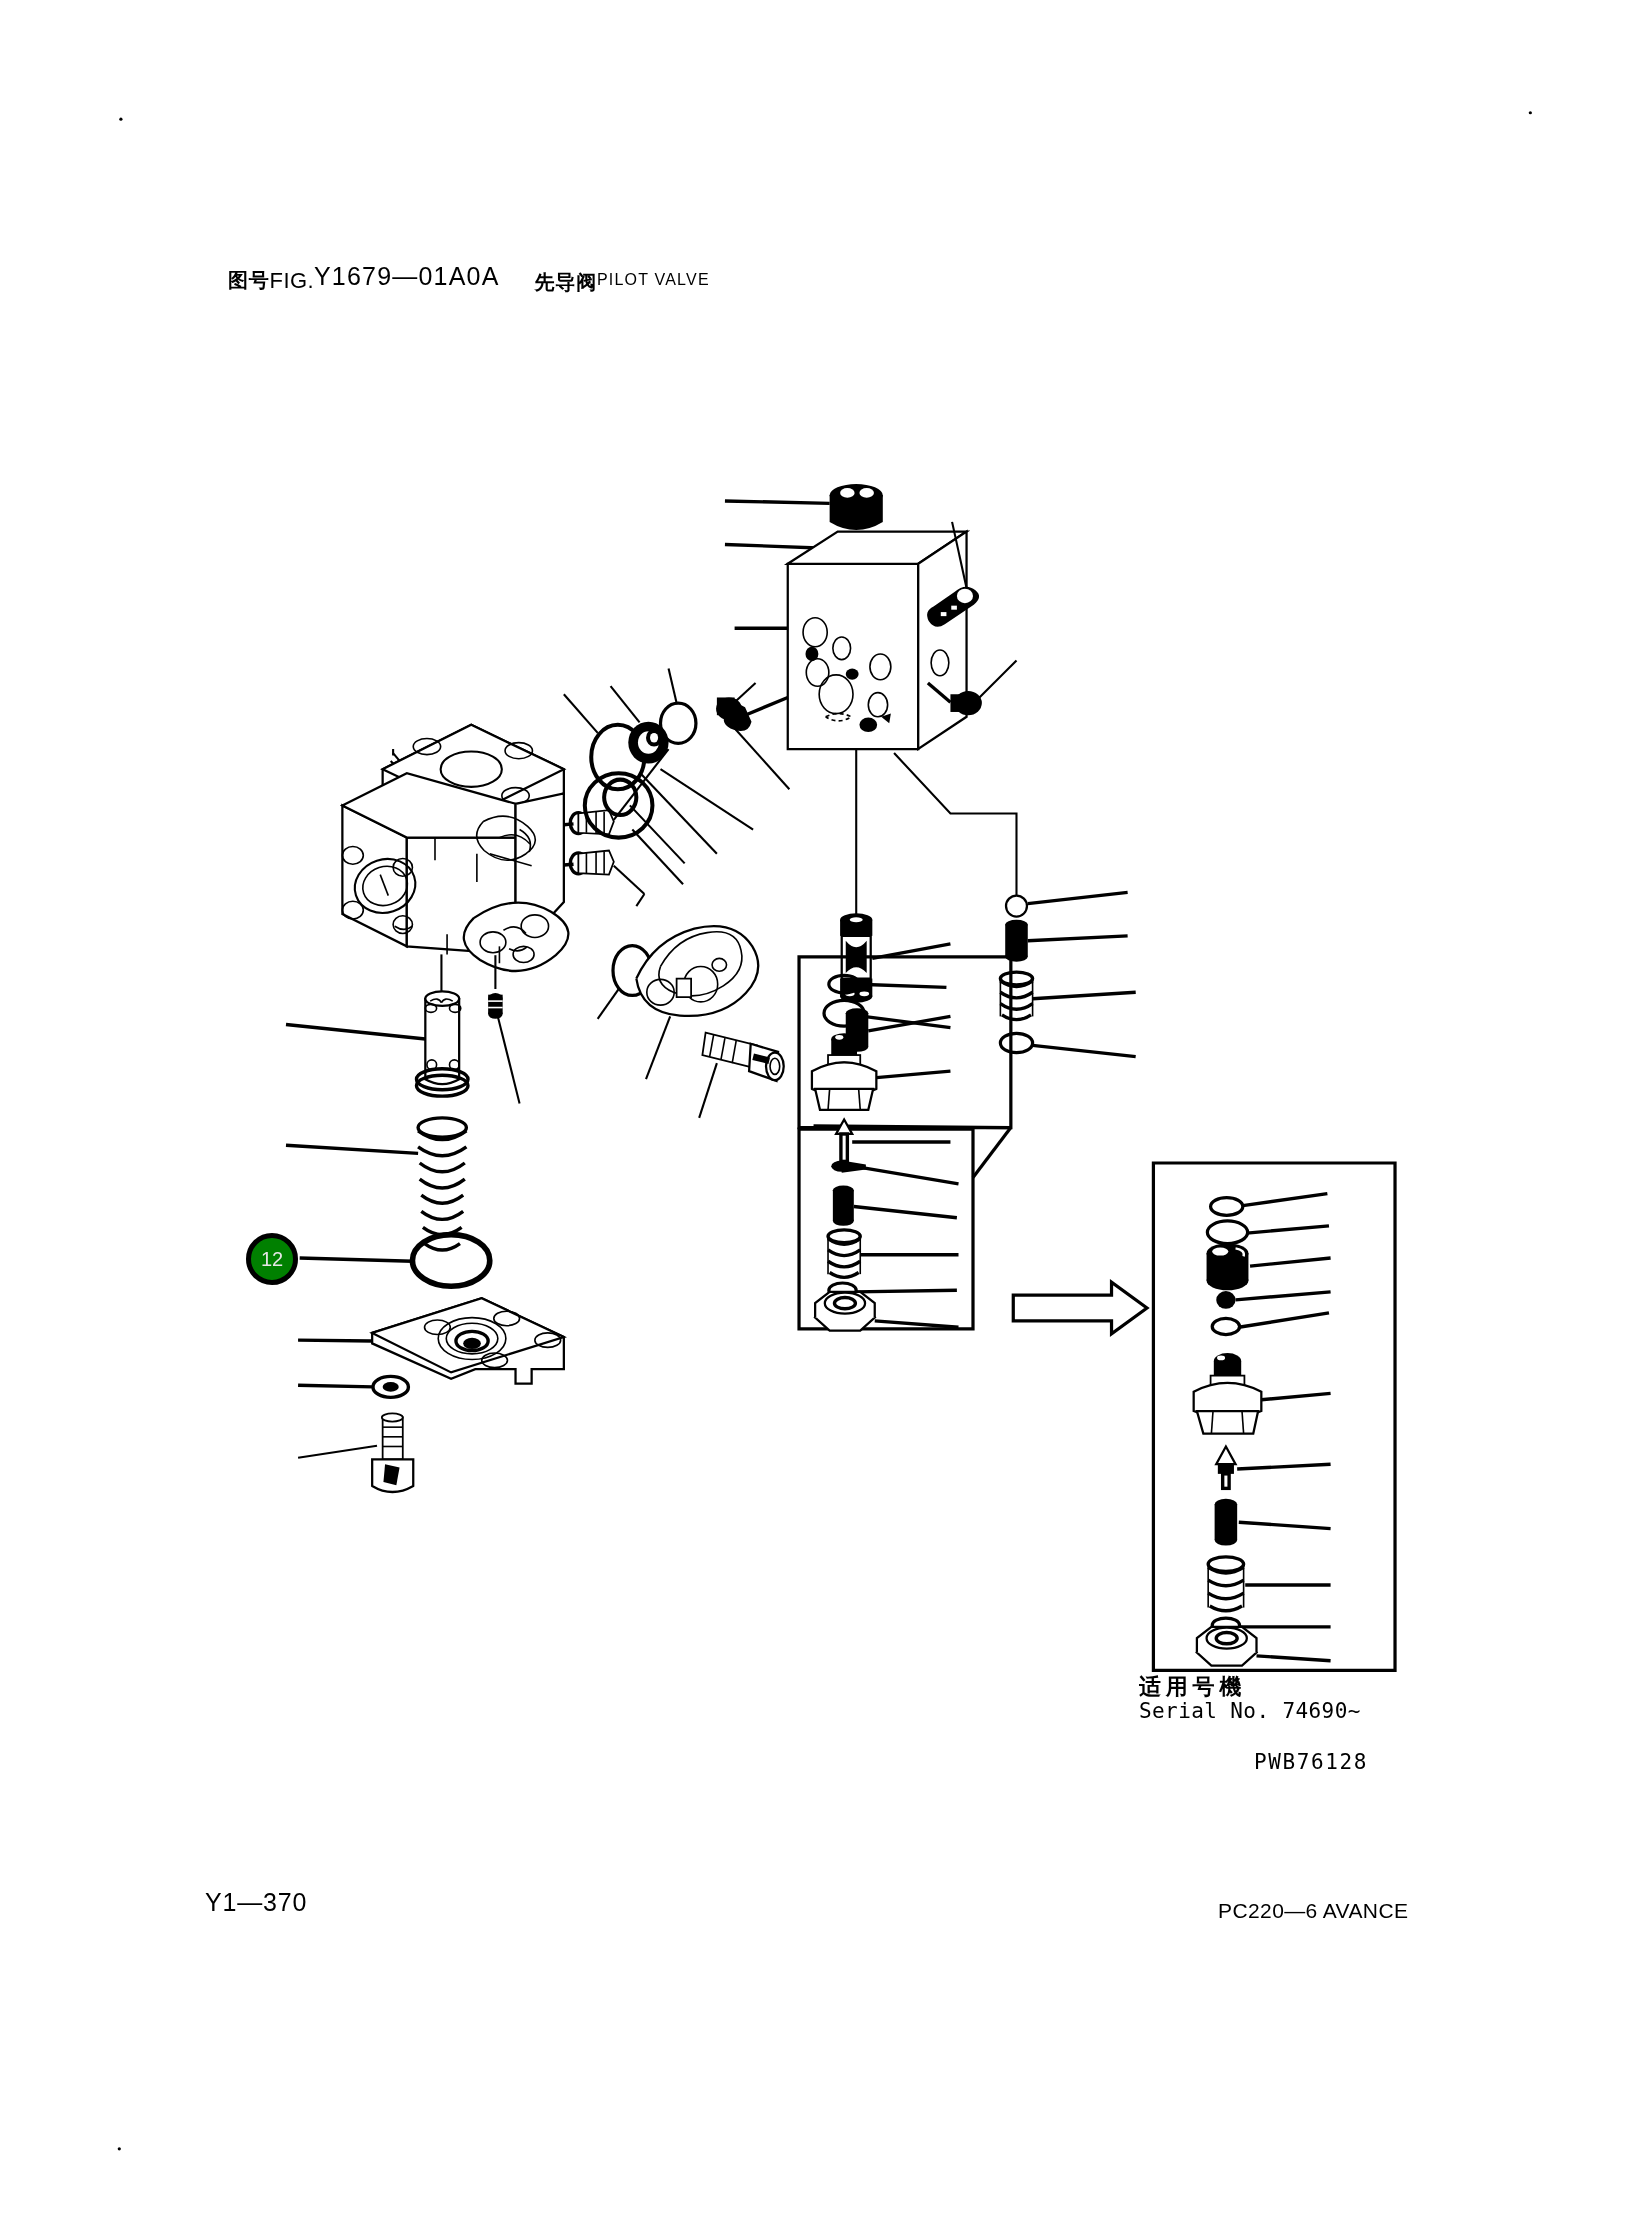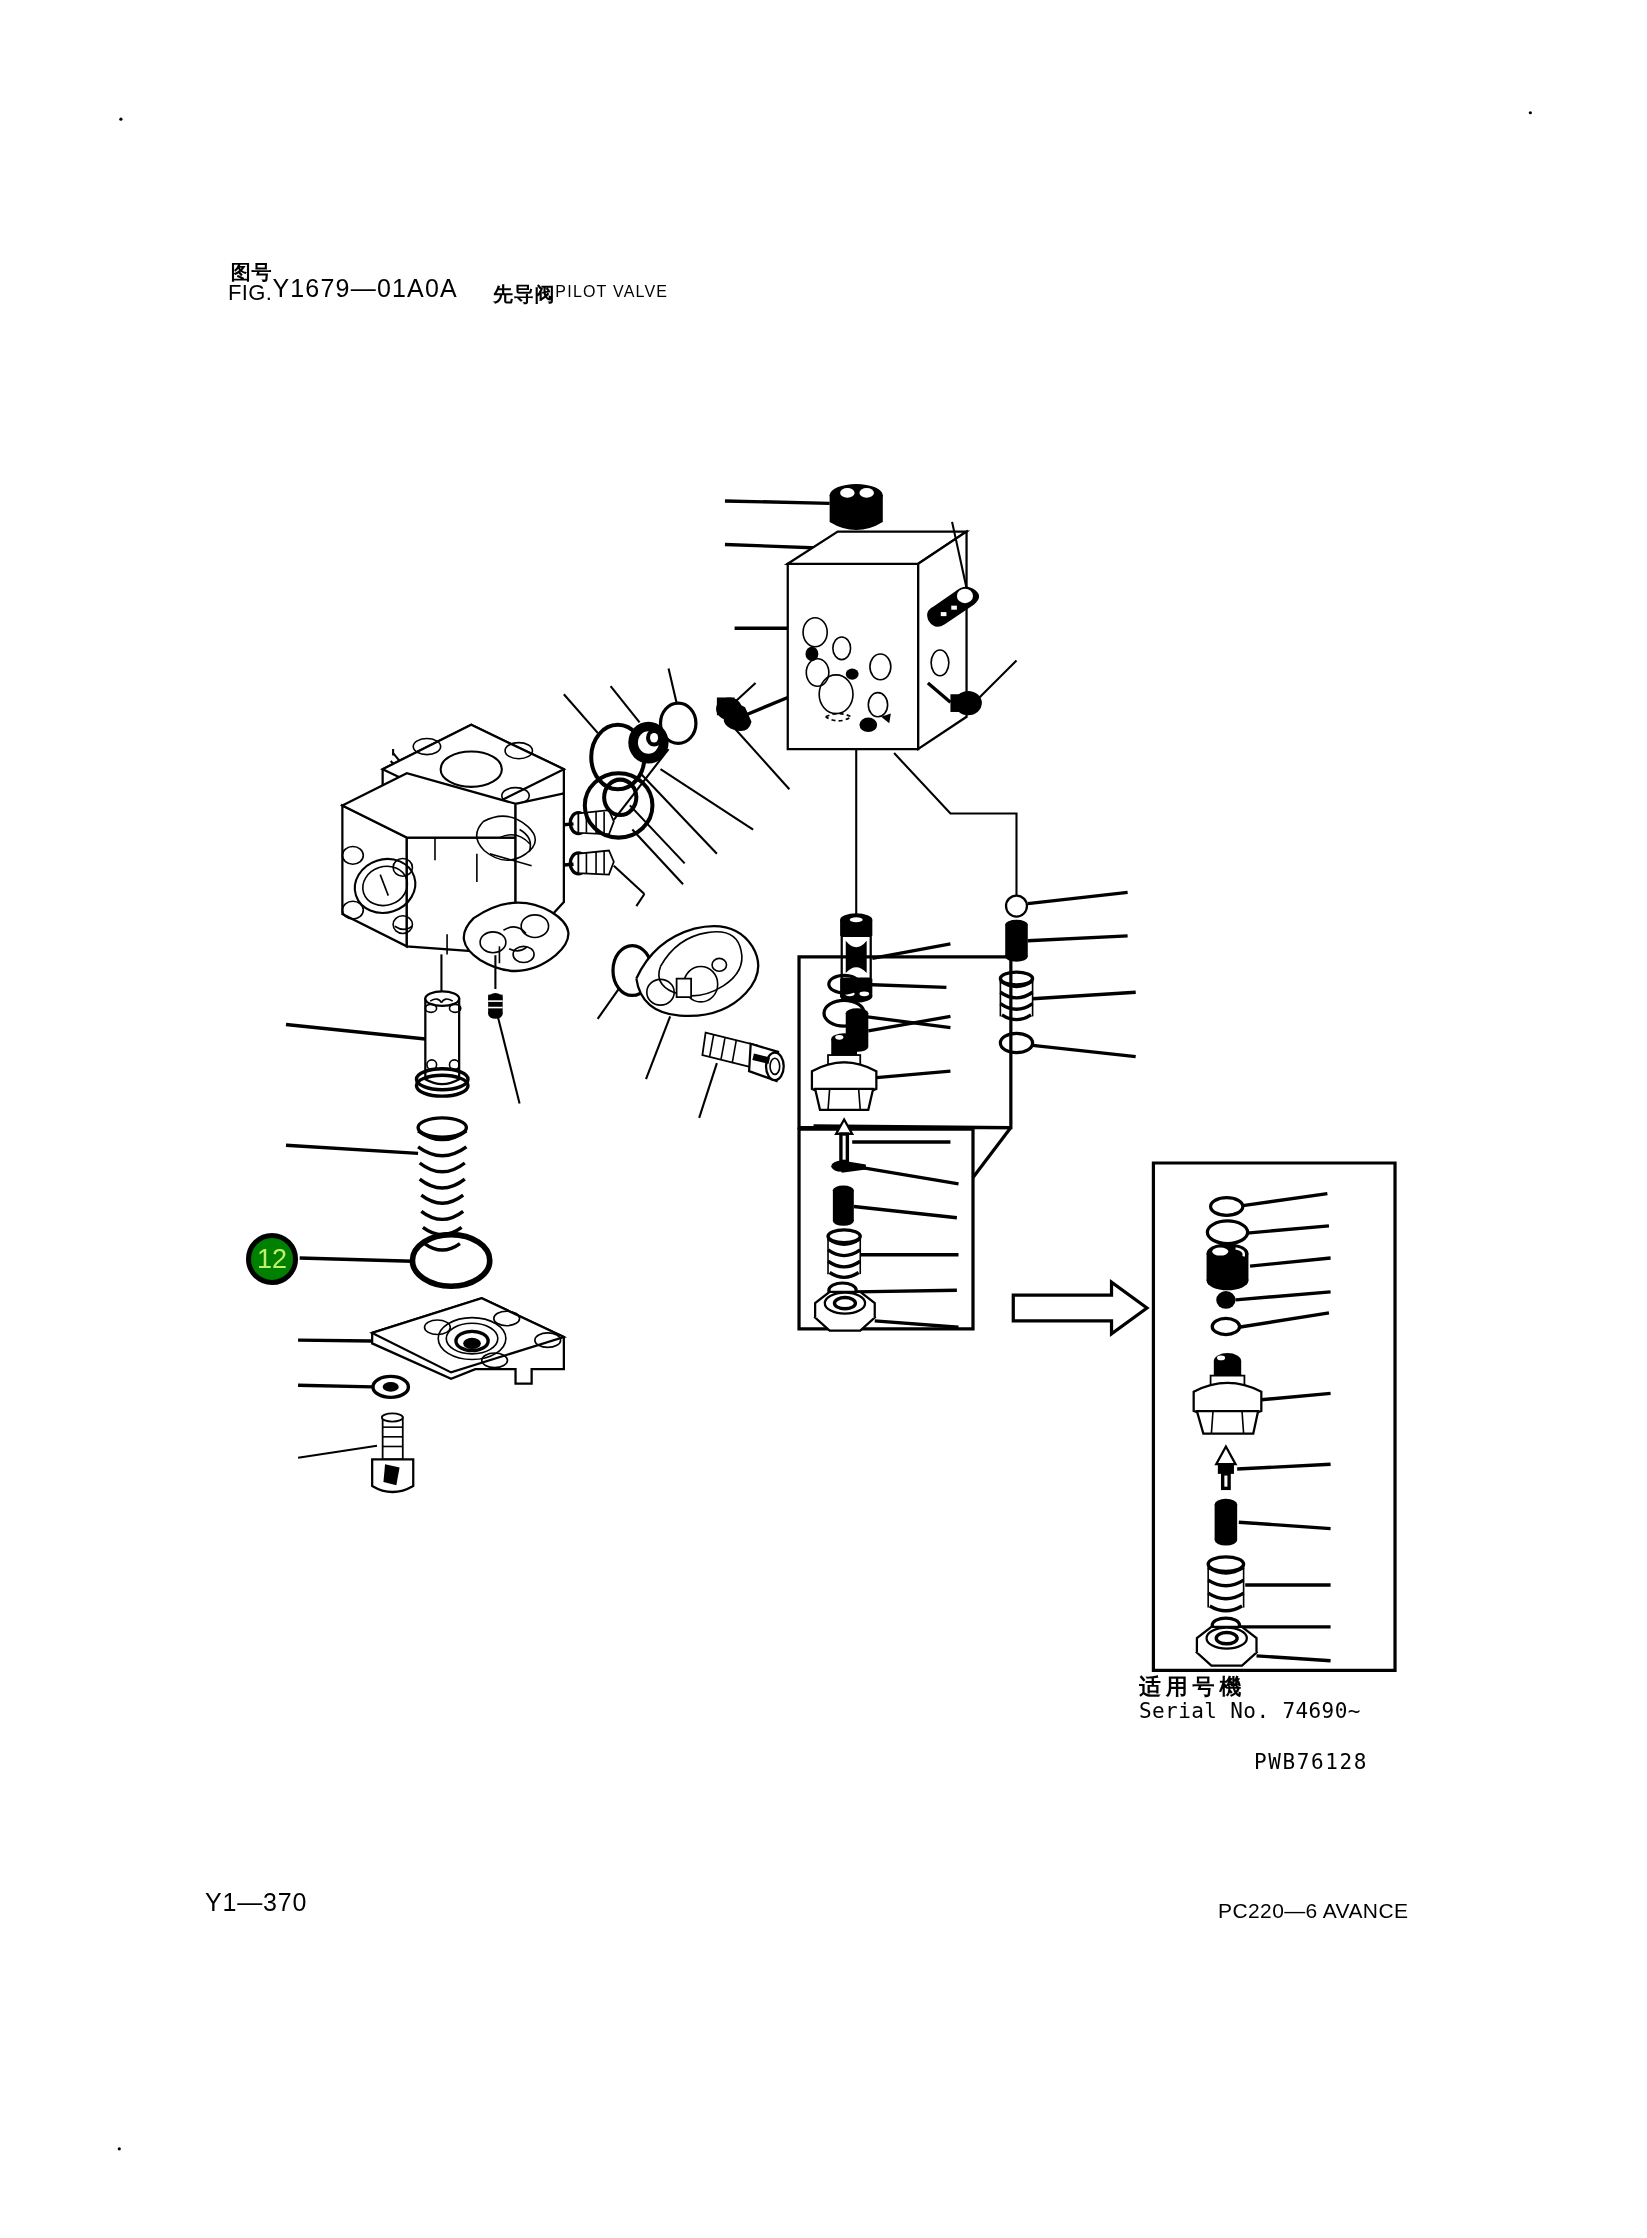--- a/index.html
+++ b/index.html
@@ -28,23 +28,22 @@
     display: flex;
     align-items: flex-end;
     gap: 0px;
   }
   .fig-group {
     display: flex;
     align-items: flex-end;
   }
   .fig-stack {
     display: flex;
-    flex-direction: column;
+    flex-direction: row;
     line-height: 1.02;
-    text-align: right;
   }
   .cjk {
     font-family: "DejaVu Sans", sans-serif;
     font-size: 20px;
     font-weight: 700;
     letter-spacing: 0.8px;
   }
   .fig-label {
     font-size: 22px;
     font-weight: 400;
@@ -122,22 +121,22 @@
     top: 1233px;
     width: 52px;
     height: 52px;
     border-radius: 50%;
     background: #008000;
     border: 5.6px solid #000000;
     box-sizing: border-box;
     display: flex;
     align-items: center;
     justify-content: center;
-    color: #bef264;
-    font-size: 27px;
+    color: #e5e5e5;
+    font-size: 20px;
     font-family: "Liberation Sans", sans-serif;
     z-index: 40;
   }
 
   
   #drawing {
     position: absolute;
     left: 0;
     top: 0;
     width: 1648px;

